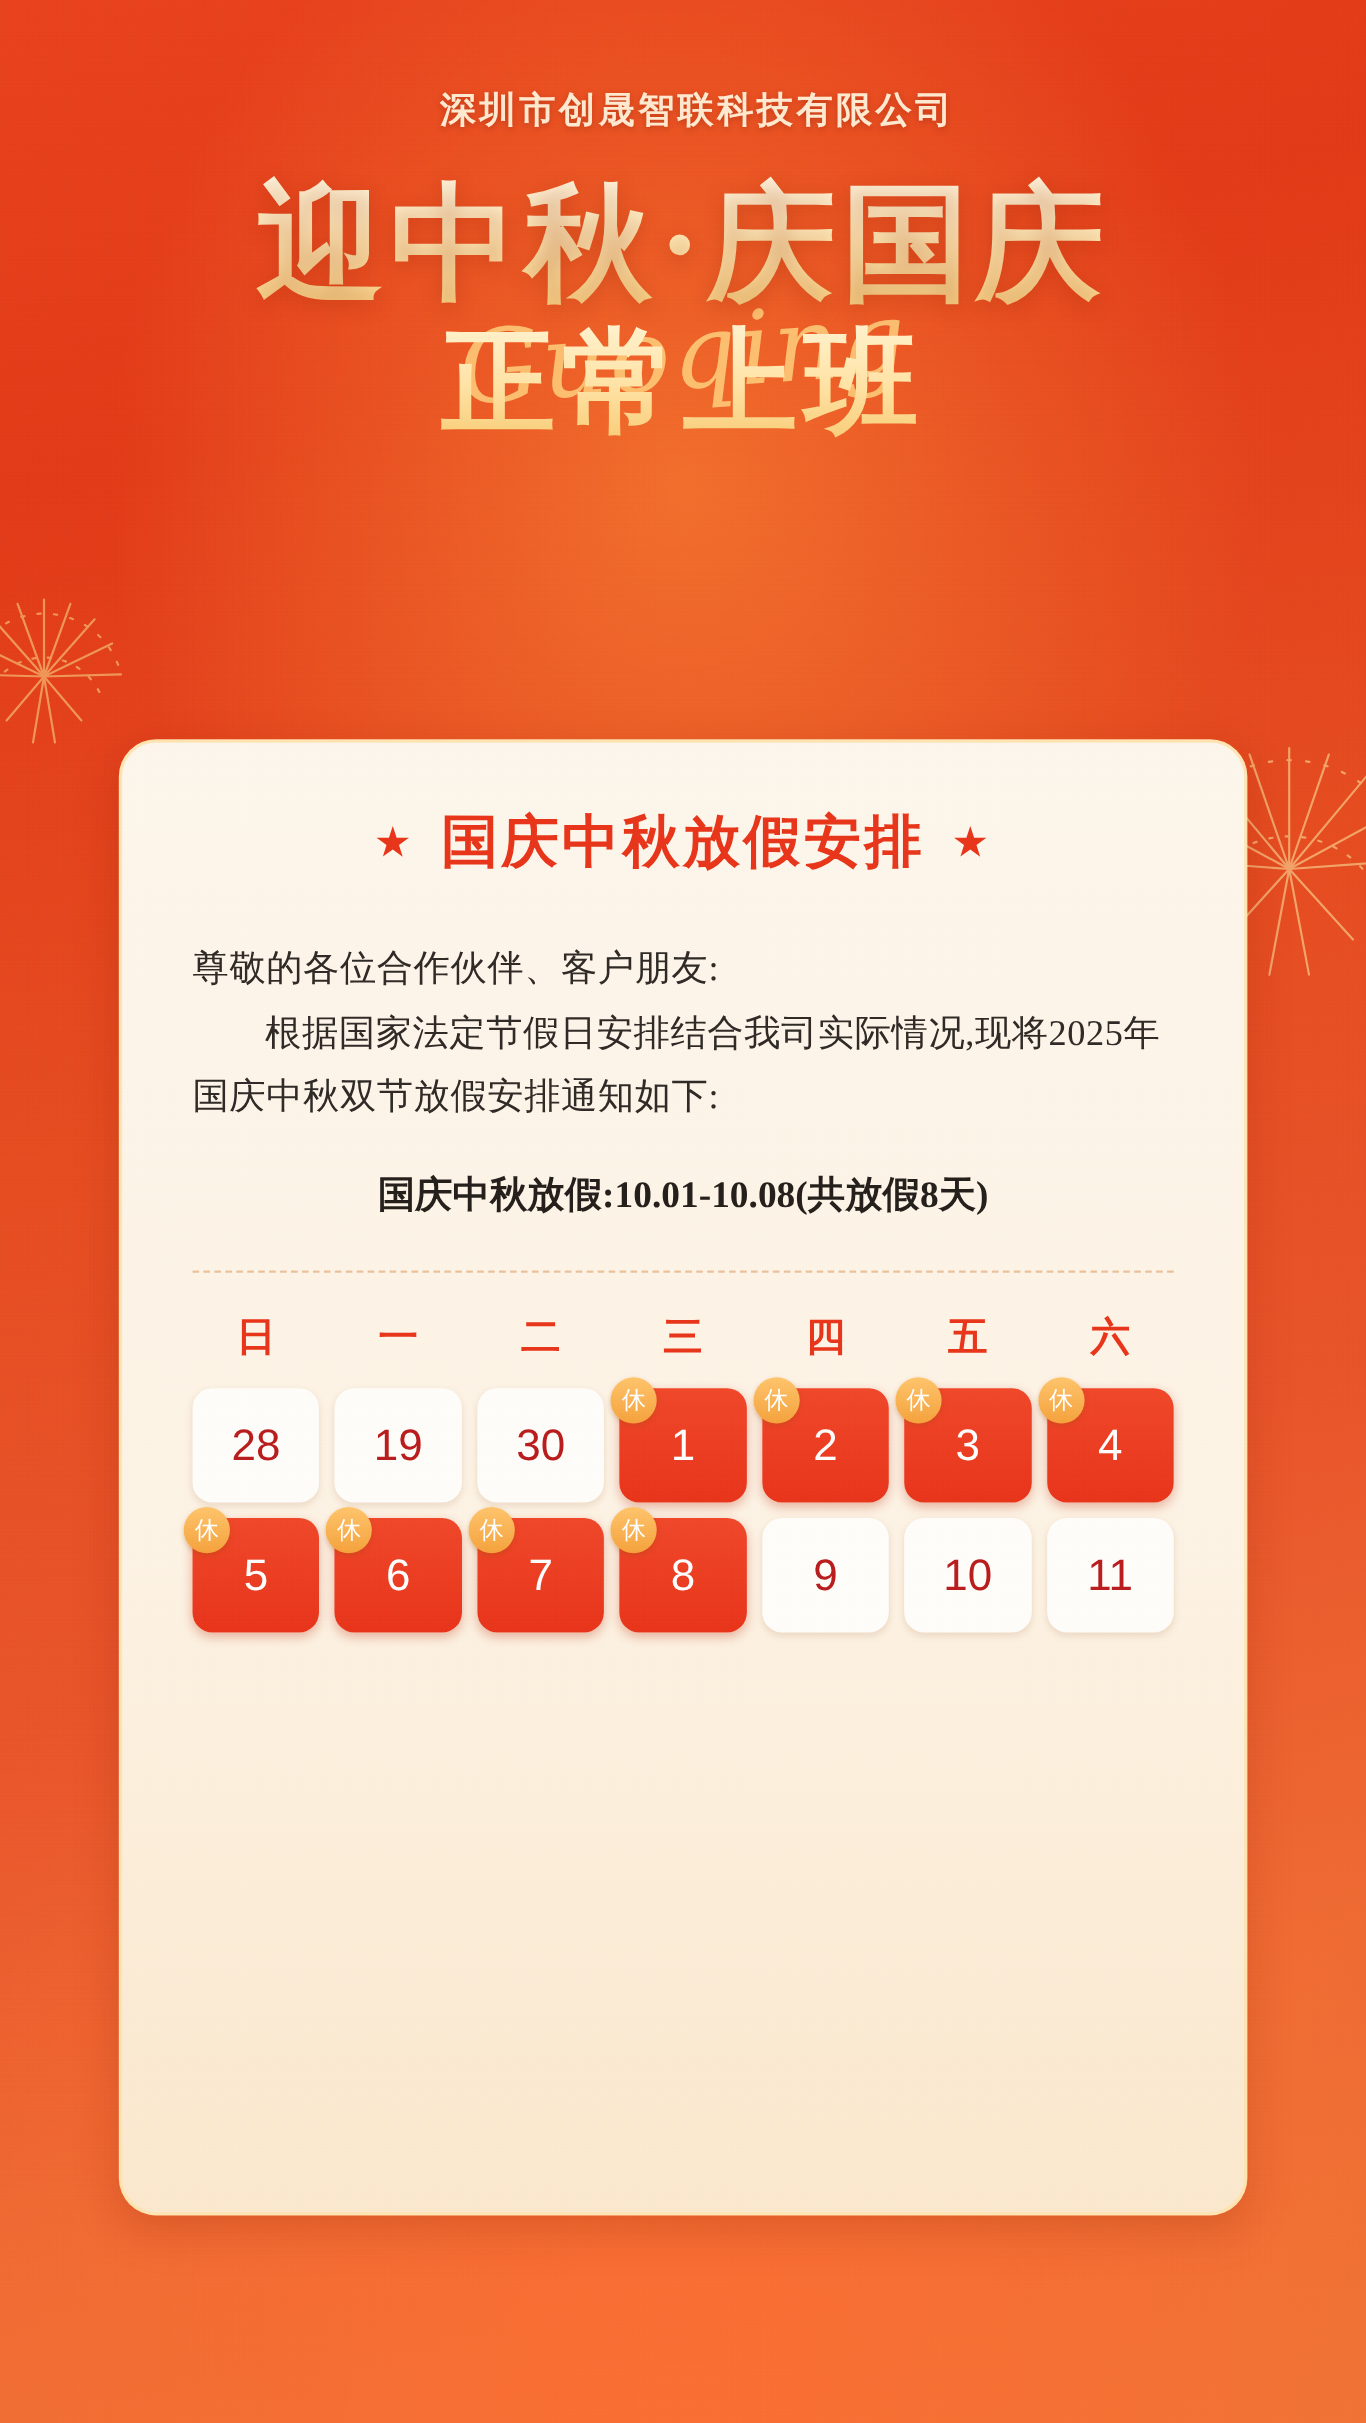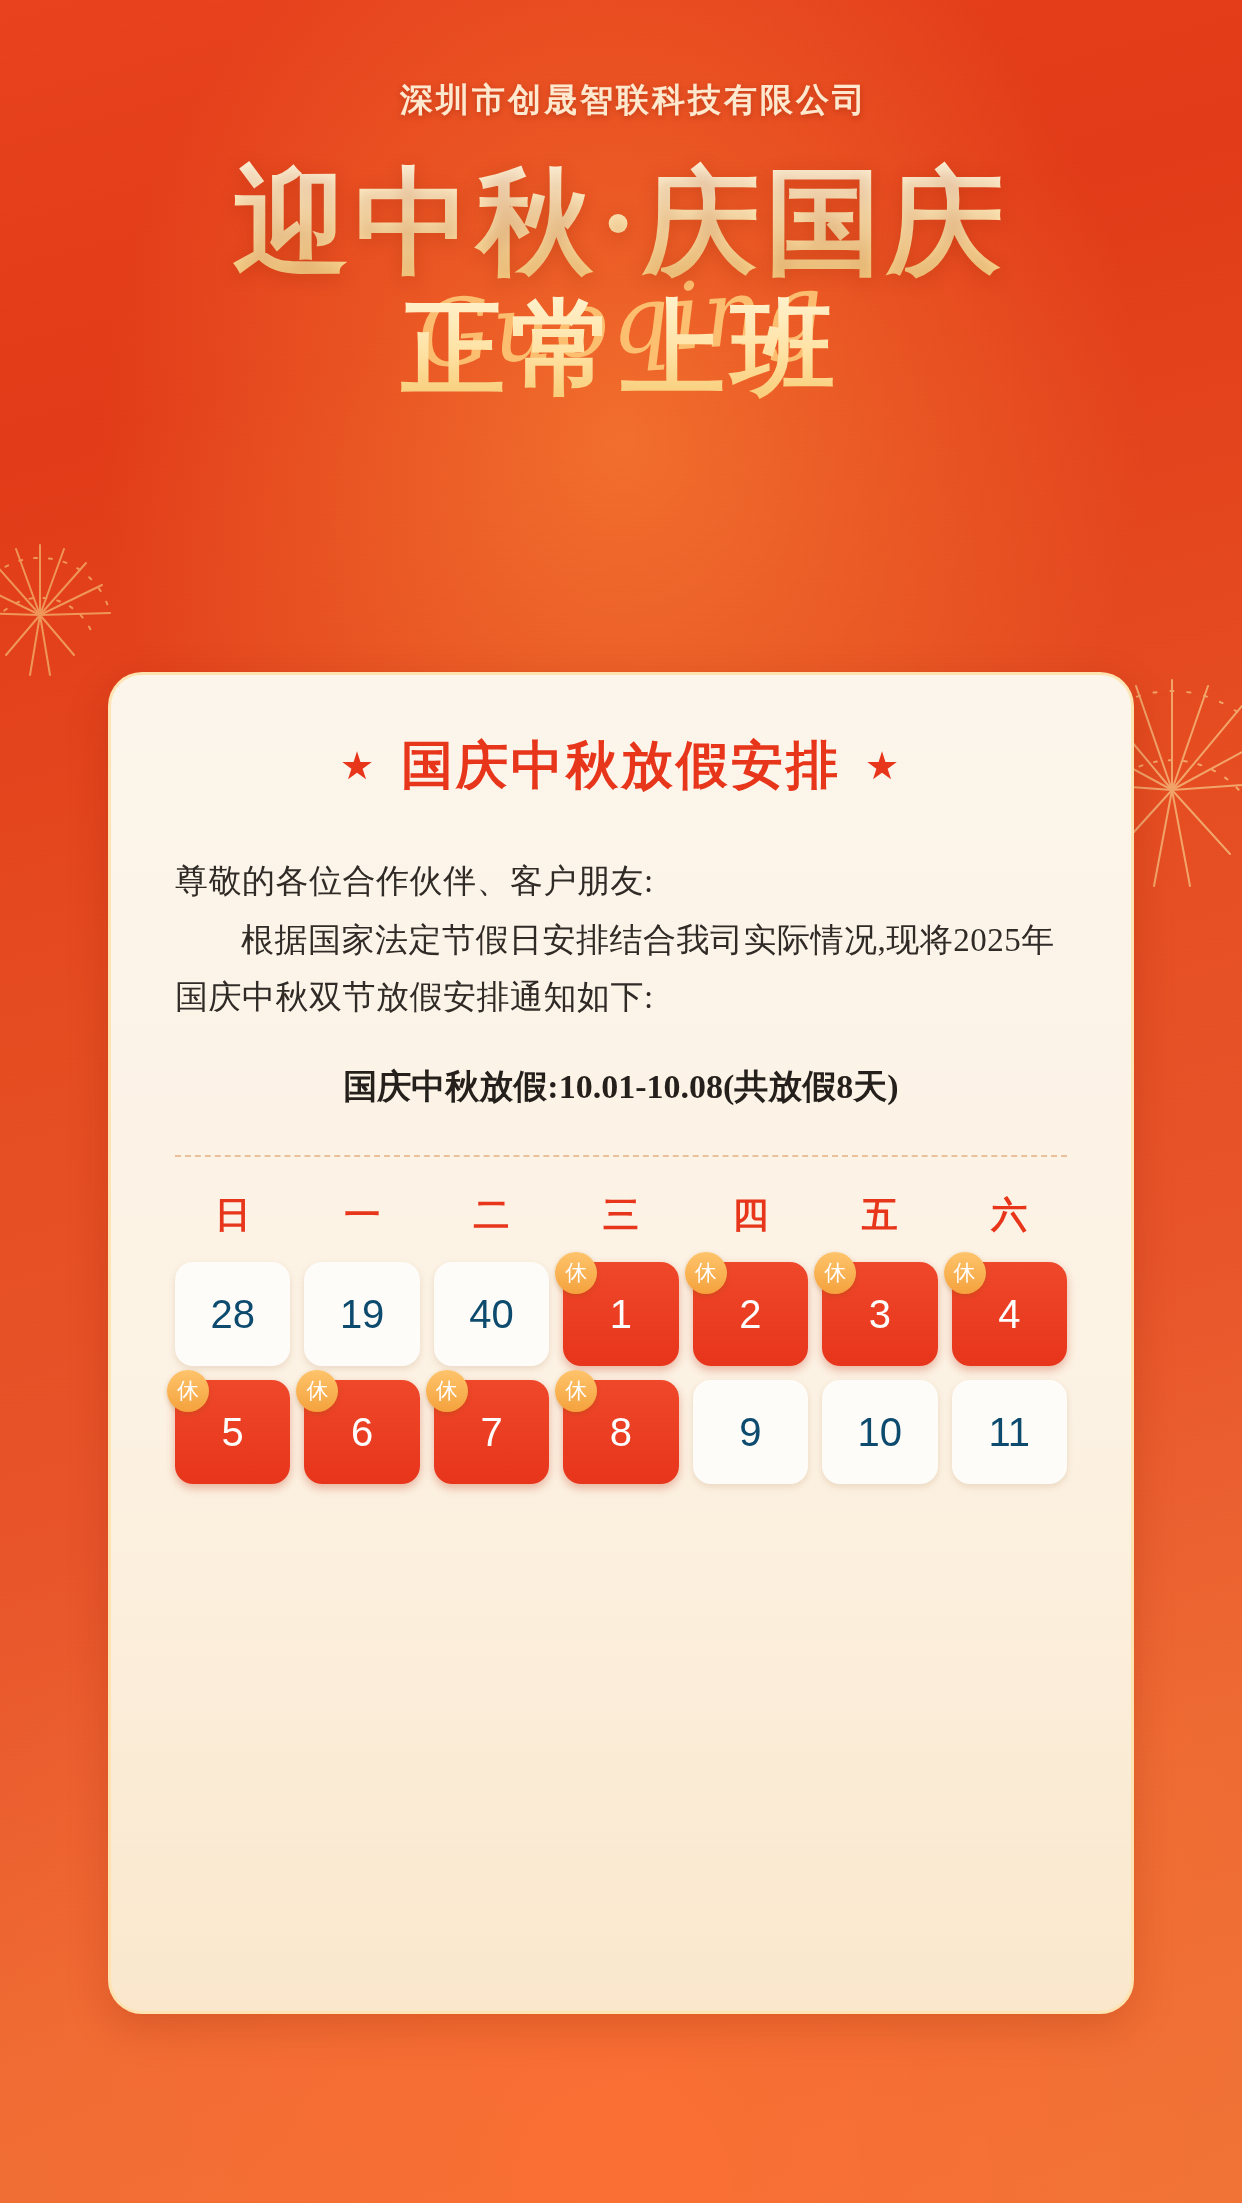--- a/index.html
+++ b/index.html
@@ -186,21 +186,21 @@
   .cal-row { margin-top: 14px; }
 
   .day {
     position: relative;
     height: 104px;
     border-radius: 18px;
     display: flex;
     align-items: center;
     justify-content: center;
     font-size: 40px;
-    color: #0c4a6e;
+    color: #b91c1c;
     background: #fffdf9;
     box-shadow: 0 3px 7px rgba(150,90,40,.16);
     font-family: "Liberation Sans", sans-serif;
   }
   .day.off {
     background: linear-gradient(180deg, #f0472a 0%, #e8341a 100%);
     color: #fff;
     box-shadow: 0 4px 10px rgba(190,40,10,.32);
   }
   .badge {
@@ -308,21 +308,21 @@
       </div>
 
       <div class="cal-row">
         <div class="day">
           <span>28</span>
         </div>
         <div class="day">
           <span>19</span>
         </div>
         <div class="day">
-          <span>40</span>
+          <span>30</span>
         </div>
         <div class="day off">
           <span class="badge">休</span>
           <span>1</span>
         </div>
         <div class="day off">
           <span class="badge">休</span>
           <span>2</span>
         </div>
         <div class="day off">

